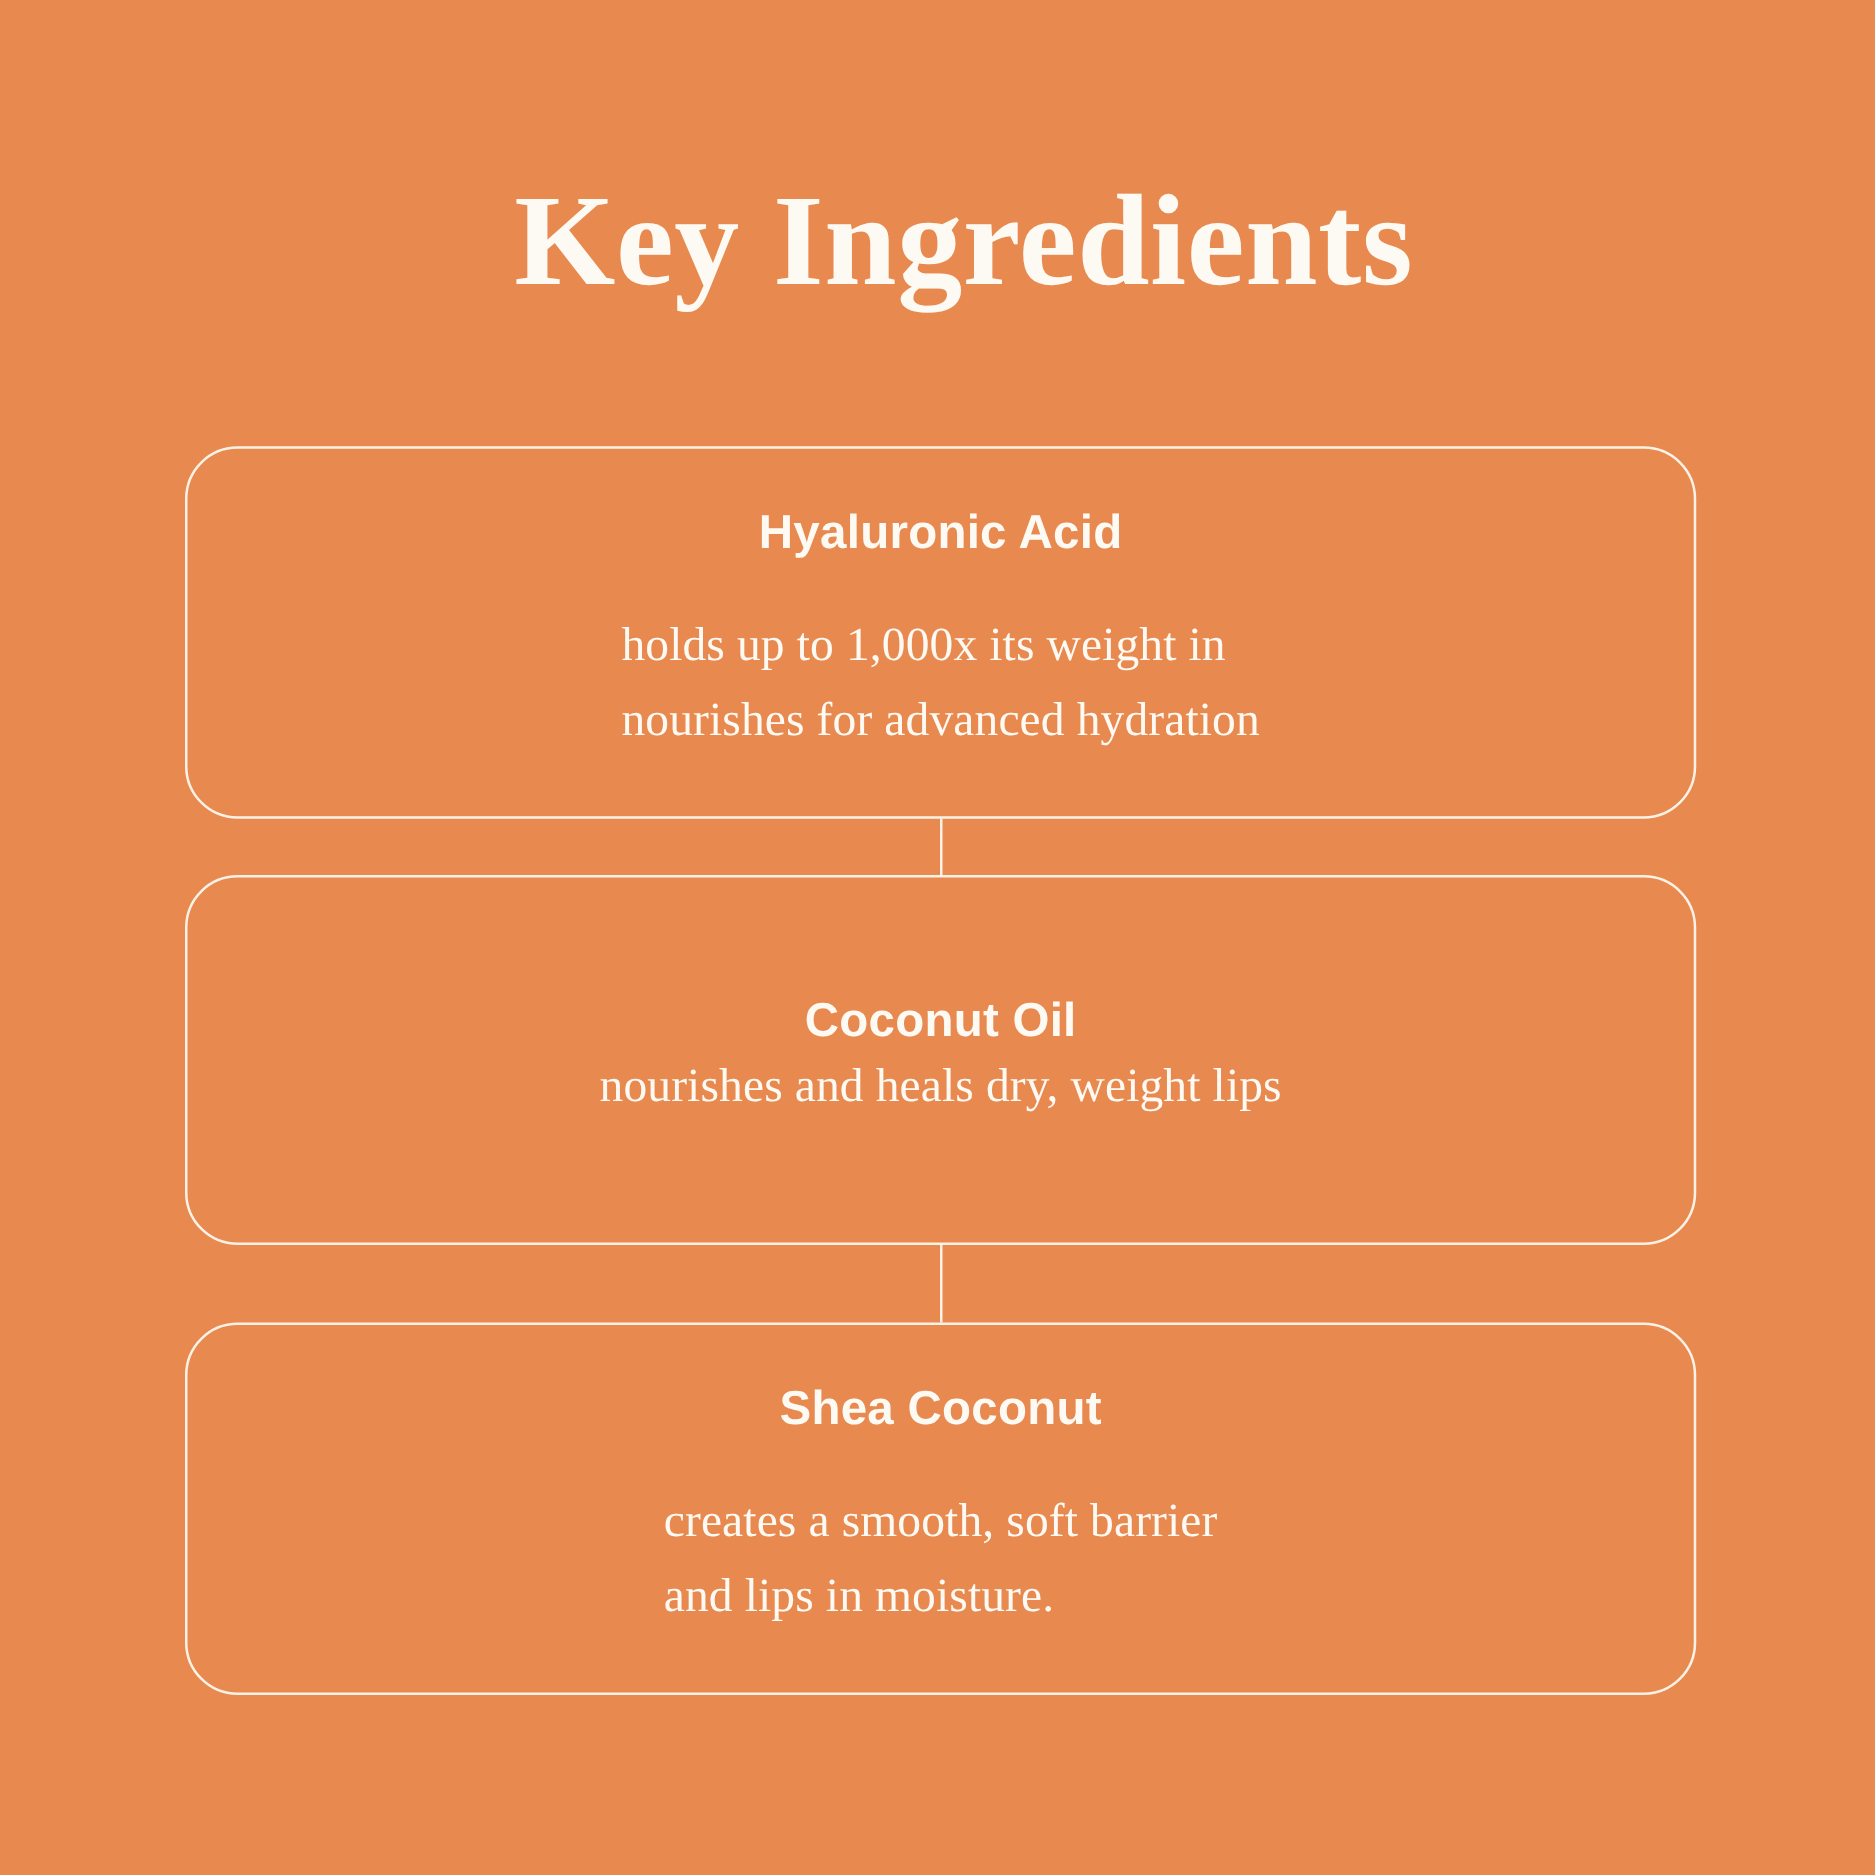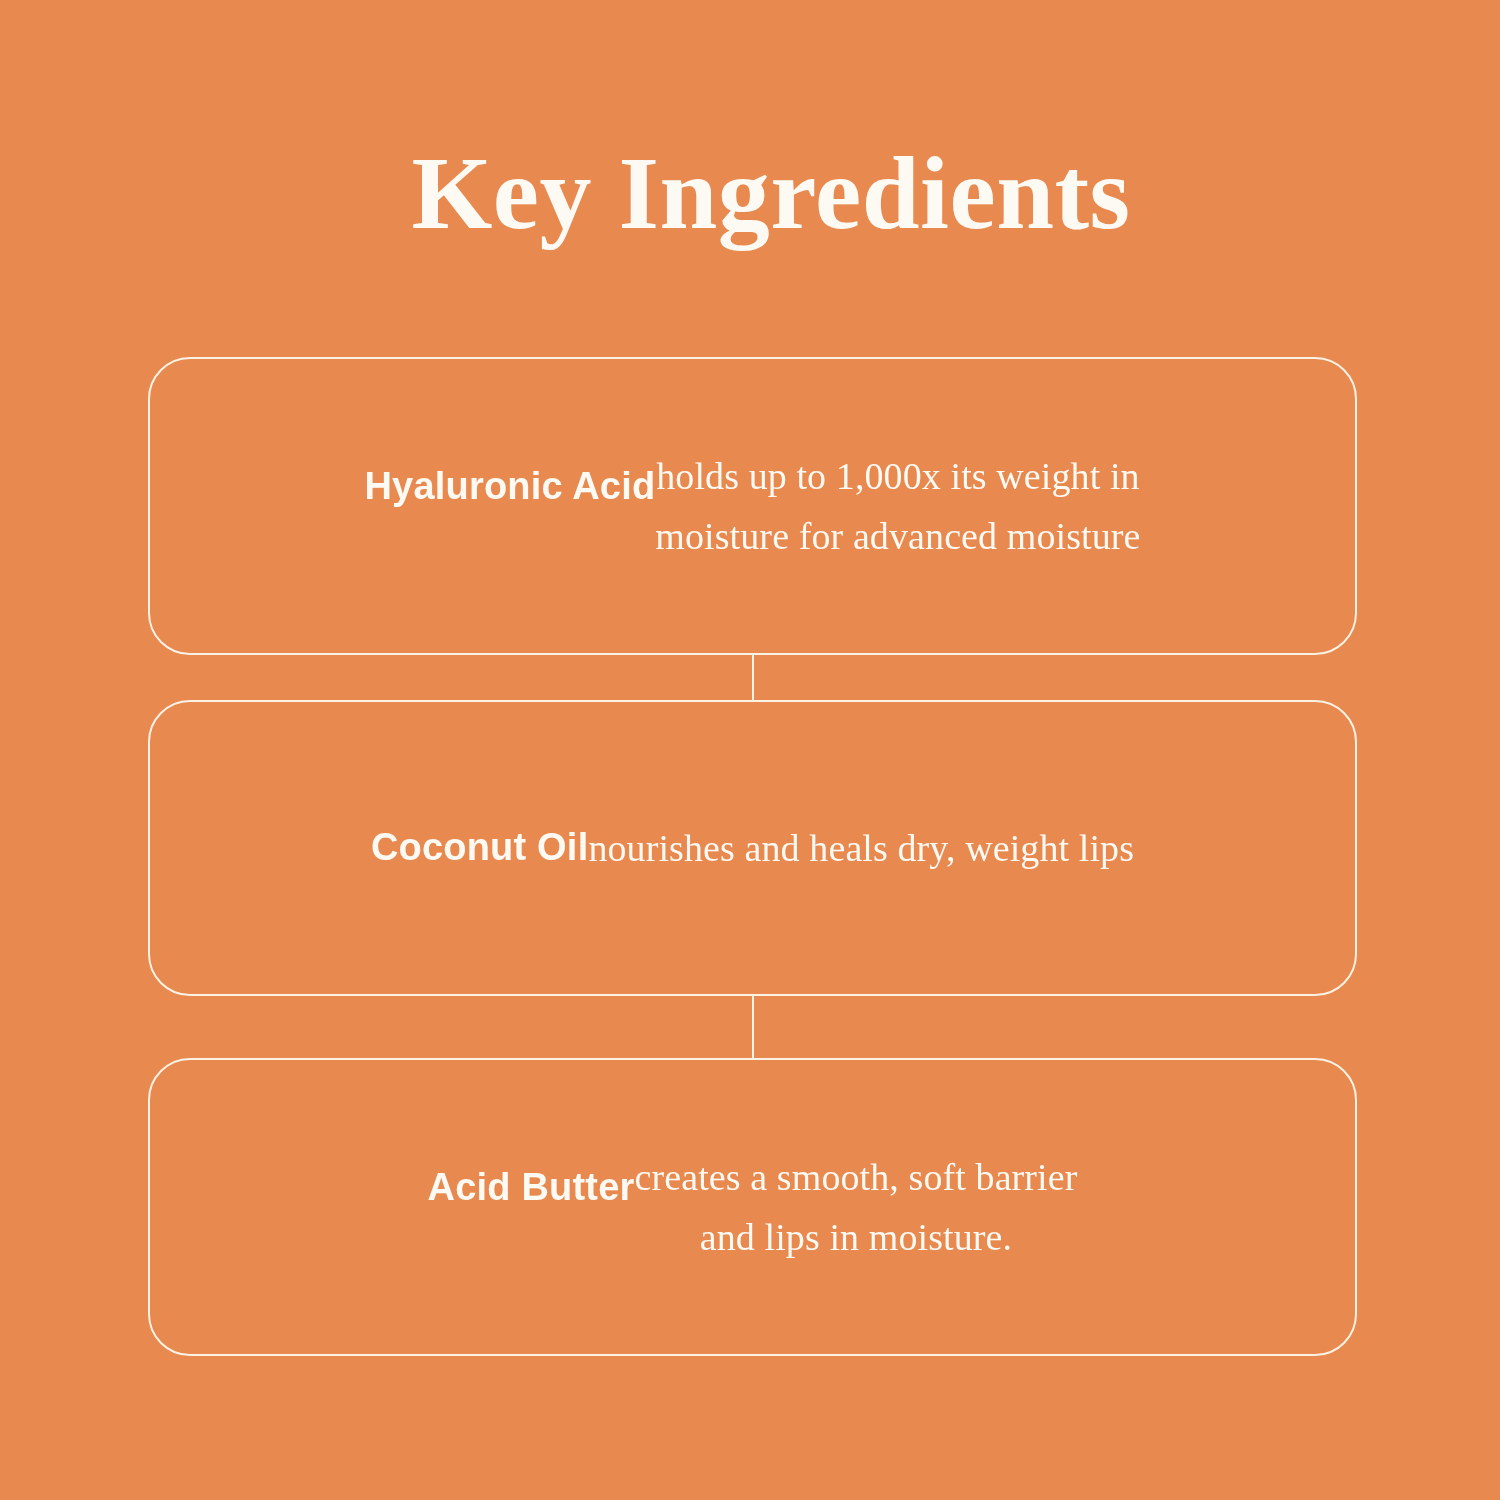--- a/index.html
+++ b/index.html
@@ -46,23 +46,23 @@
     top: 357px;
     width: 1209px;
   }
 
   .card {
     position: relative;
     box-sizing: border-box;
     border: 2px solid #fbf2e6;
     border-radius: 42px;
     background: transparent;
-    text-align: center;
+    text-align: left;
     display: flex;
-    flex-direction: row;
+    flex-direction: column;
     align-items: center;
     justify-content: center;
   }
 
   .card-1 { height: 298px; }
   .card-2 { height: 296px; }
   .card-3 { height: 298px; }
 
   .connector {
     width: 2px;
@@ -103,37 +103,37 @@
 <div class="poster">
 
   <div class="title">Key Ingredients</div>
 
   <div class="stack">
 
     <div class="card card-1">
       <div class="card-heading">Hyaluronic Acid</div>
       <div class="card-body">
         <div>holds up to 1,000x its weight in</div>
-        <div>moisture for advanced moisture</div>
+        <div>nourishes for advanced hydration</div>
       </div>
     </div>
 
     <div class="connector connector-1"></div>
 
     <div class="card card-2">
       <div class="card-heading">Coconut Oil</div>
       <div class="card-body">
         <div>nourishes and heals dry, weight lips</div>
       </div>
     </div>
 
     <div class="connector connector-2"></div>
 
     <div class="card card-3">
-      <div class="card-heading">Acid Butter</div>
+      <div class="card-heading">Shea Coconut</div>
       <div class="card-body">
         <div>creates a smooth, soft barrier</div>
         <div>and lips in moisture.</div>
       </div>
     </div>
 
   </div>
 </div>
 
 </body></html>

